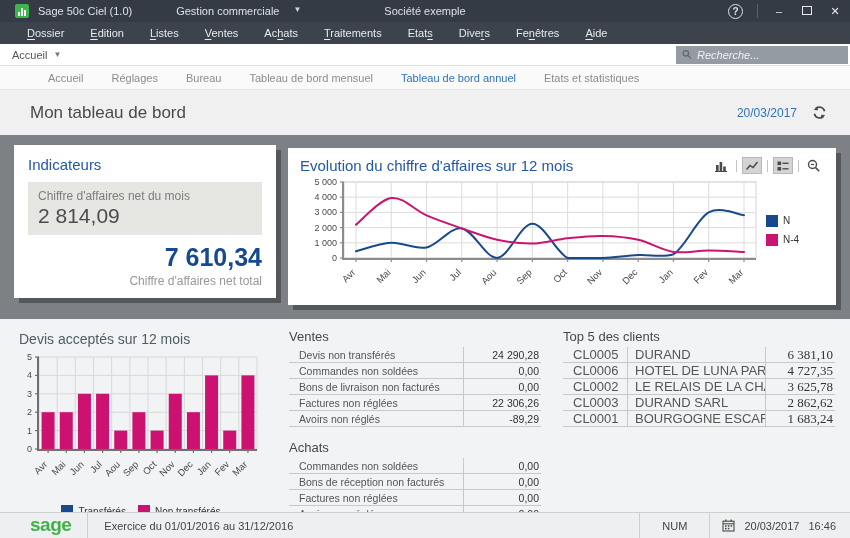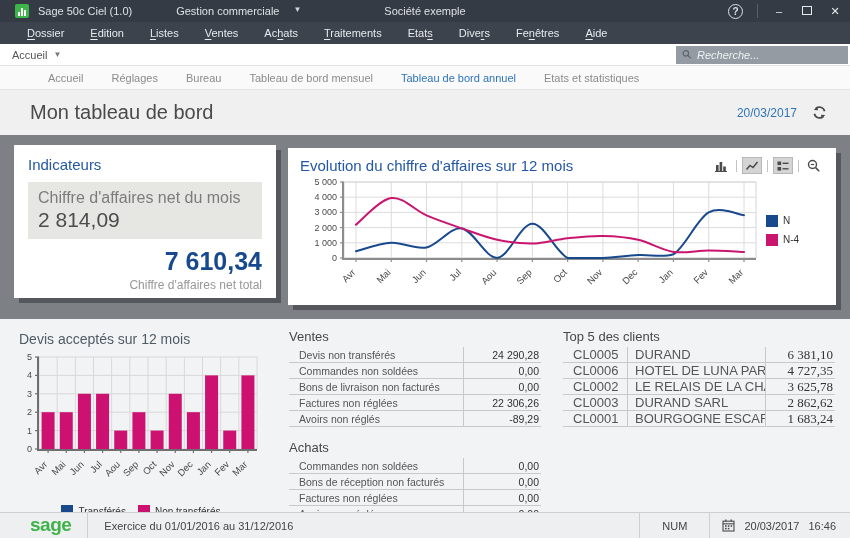--- a/index.html
+++ b/index.html
@@ -43,34 +43,34 @@
 
   
   .subtabs { height: 24px; background: #fafafa; border-bottom: 1px solid #e4e4e4; display: flex;
              align-items: center; font-size: 11px; color: #8b8b8b; padding-left: 34px; flex: 0 0 24px; }
   .subtab { padding: 0 14px; line-height: 24px; cursor: default; }
   .subtab.active { color: #2e74b8; }
 
   
   .page-header { height: 45px; background: #f0f0f0; display: flex; align-items: center;
                  padding: 0 22px 0 30px; flex: 0 0 45px; }
-  .page-title { font-size: 20px; color: #4a4a4a; }
+  .page-title { font-size: 17px; color: #4a4a4a; }
   .header-right { margin-left: auto; display: flex; align-items: center; gap: 14px; }
   .header-date { font-size: 12px; color: #2e74b8; }
   .refresh-btn { width: 17px; height: 17px; display: inline-flex; }
 
   
   .top-section { background: #7d8084; padding: 10px 14px 14px 14px; display: flex; gap: 12px;
                  align-items: flex-start; flex: 0 0 183px; }
   .card { background: #fff; box-shadow: 5px 5px 0 rgba(35,38,42,.45); }
   .card-ind { width: 262px; height: 153px; padding: 11px 14px; }
   .card-evo { flex: 1; height: 157px; padding: 9px 12px 6px 12px; margin-top: 3px; }
   .card-title { font-size: 15px; color: #2458a6; }
   .ind-box { background: #e6e6e3; margin-top: 9px; padding: 7px 10px; }
-  .ind-box-label { font-size: 16px; color: #7c7c7c; }
+  .ind-box-label { font-size: 12px; color: #7c7c7c; }
   .ind-box-value { font-size: 21px; color: #4d4d4d; margin-top: 1px; }
   .ind-total { margin-top: 8px; text-align: right; }
   .ind-total-value { font-size: 25px; font-weight: bold; color: #17498f; }
   .ind-total-label { font-size: 12px; color: #979797; margin-top: 2px; }
 
   .evo-header { display: flex; align-items: flex-start; }
   .chart-toolbar { margin-left: auto; display: flex; align-items: center; gap: 3px; }
   .ct-btn { width: 20px; height: 17px; display: inline-flex; align-items: center; justify-content: center;
             border: 1px solid transparent; }
   .ct-btn.active { background: #d4d4d4; border-color: #b8b8b8; }

